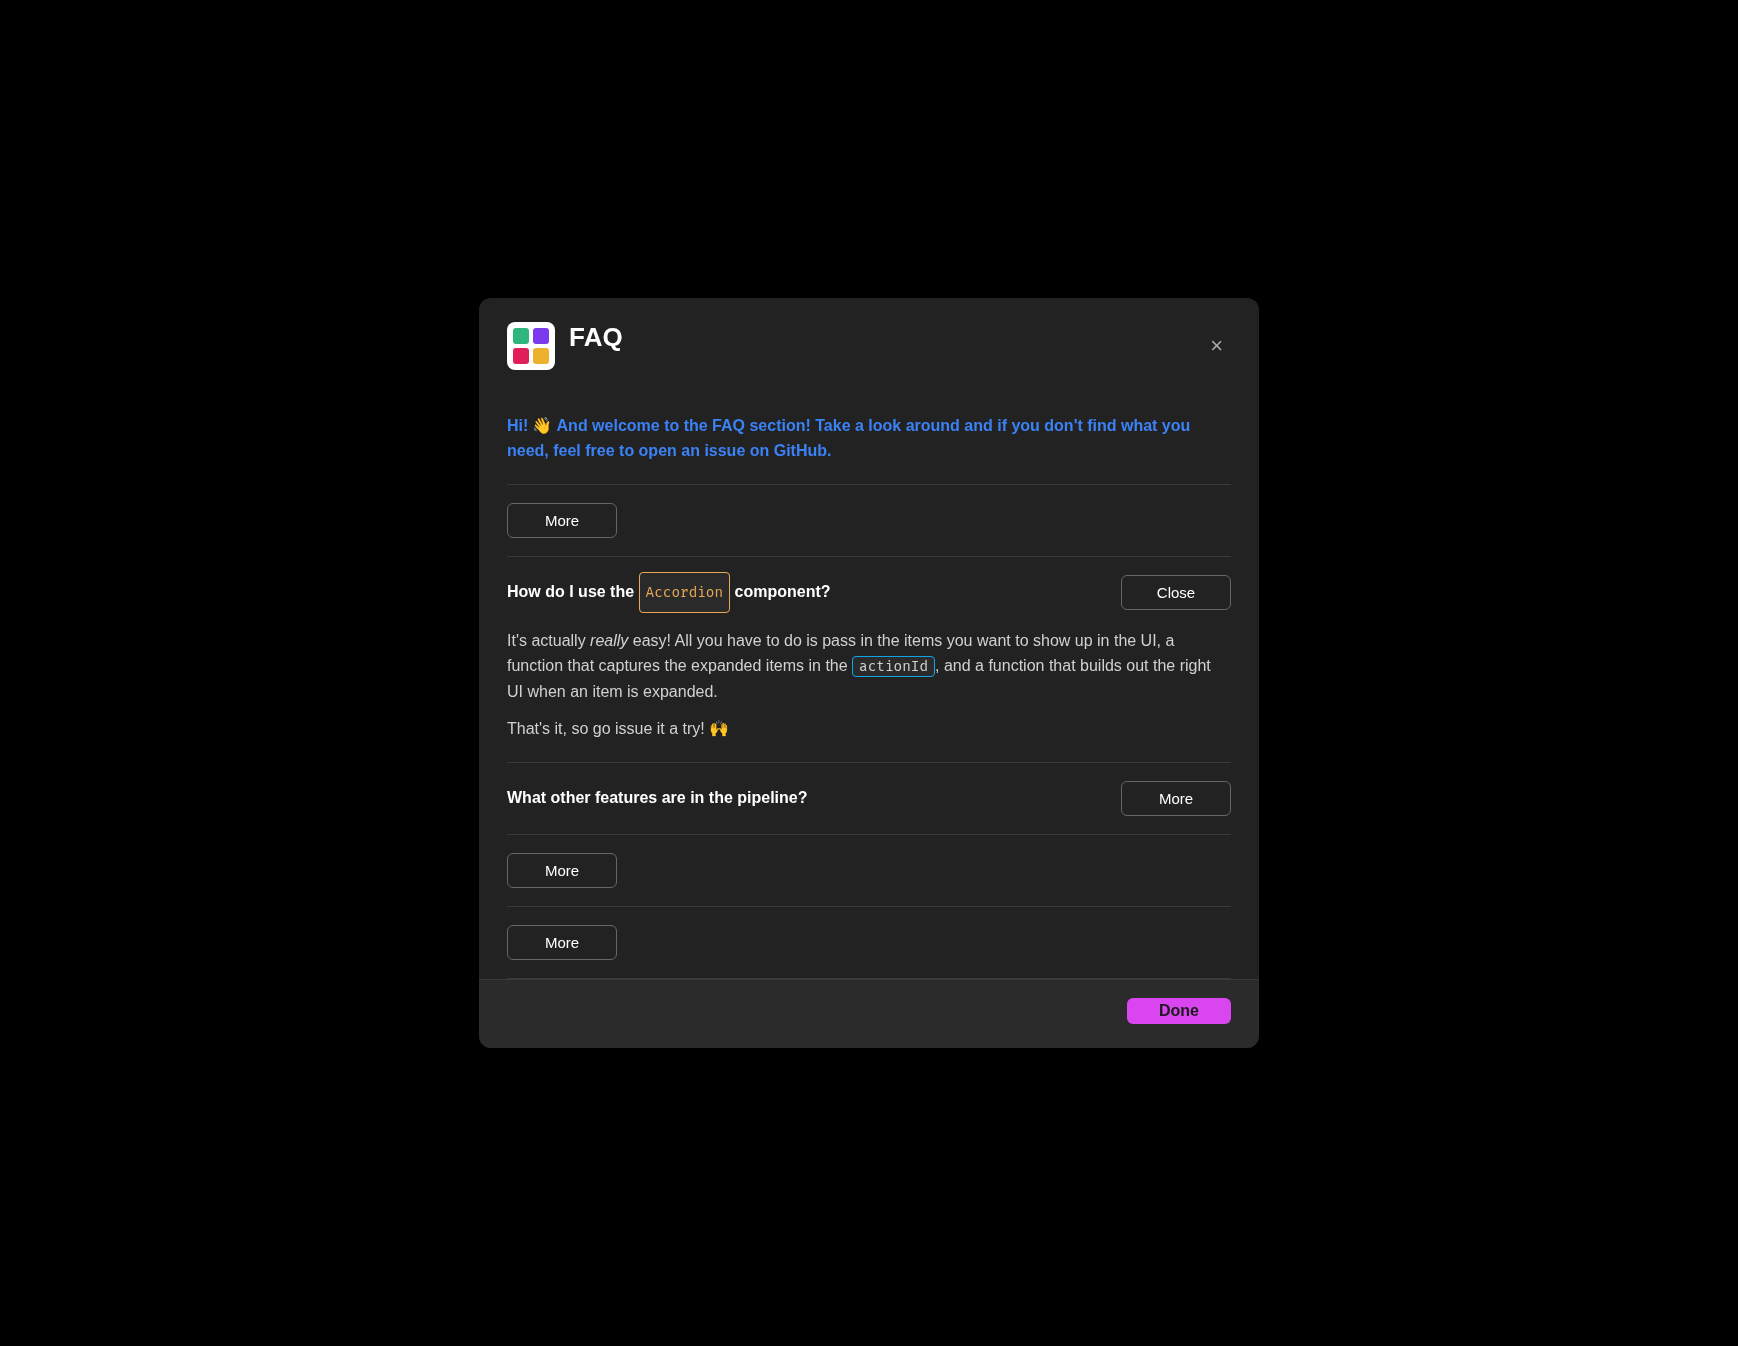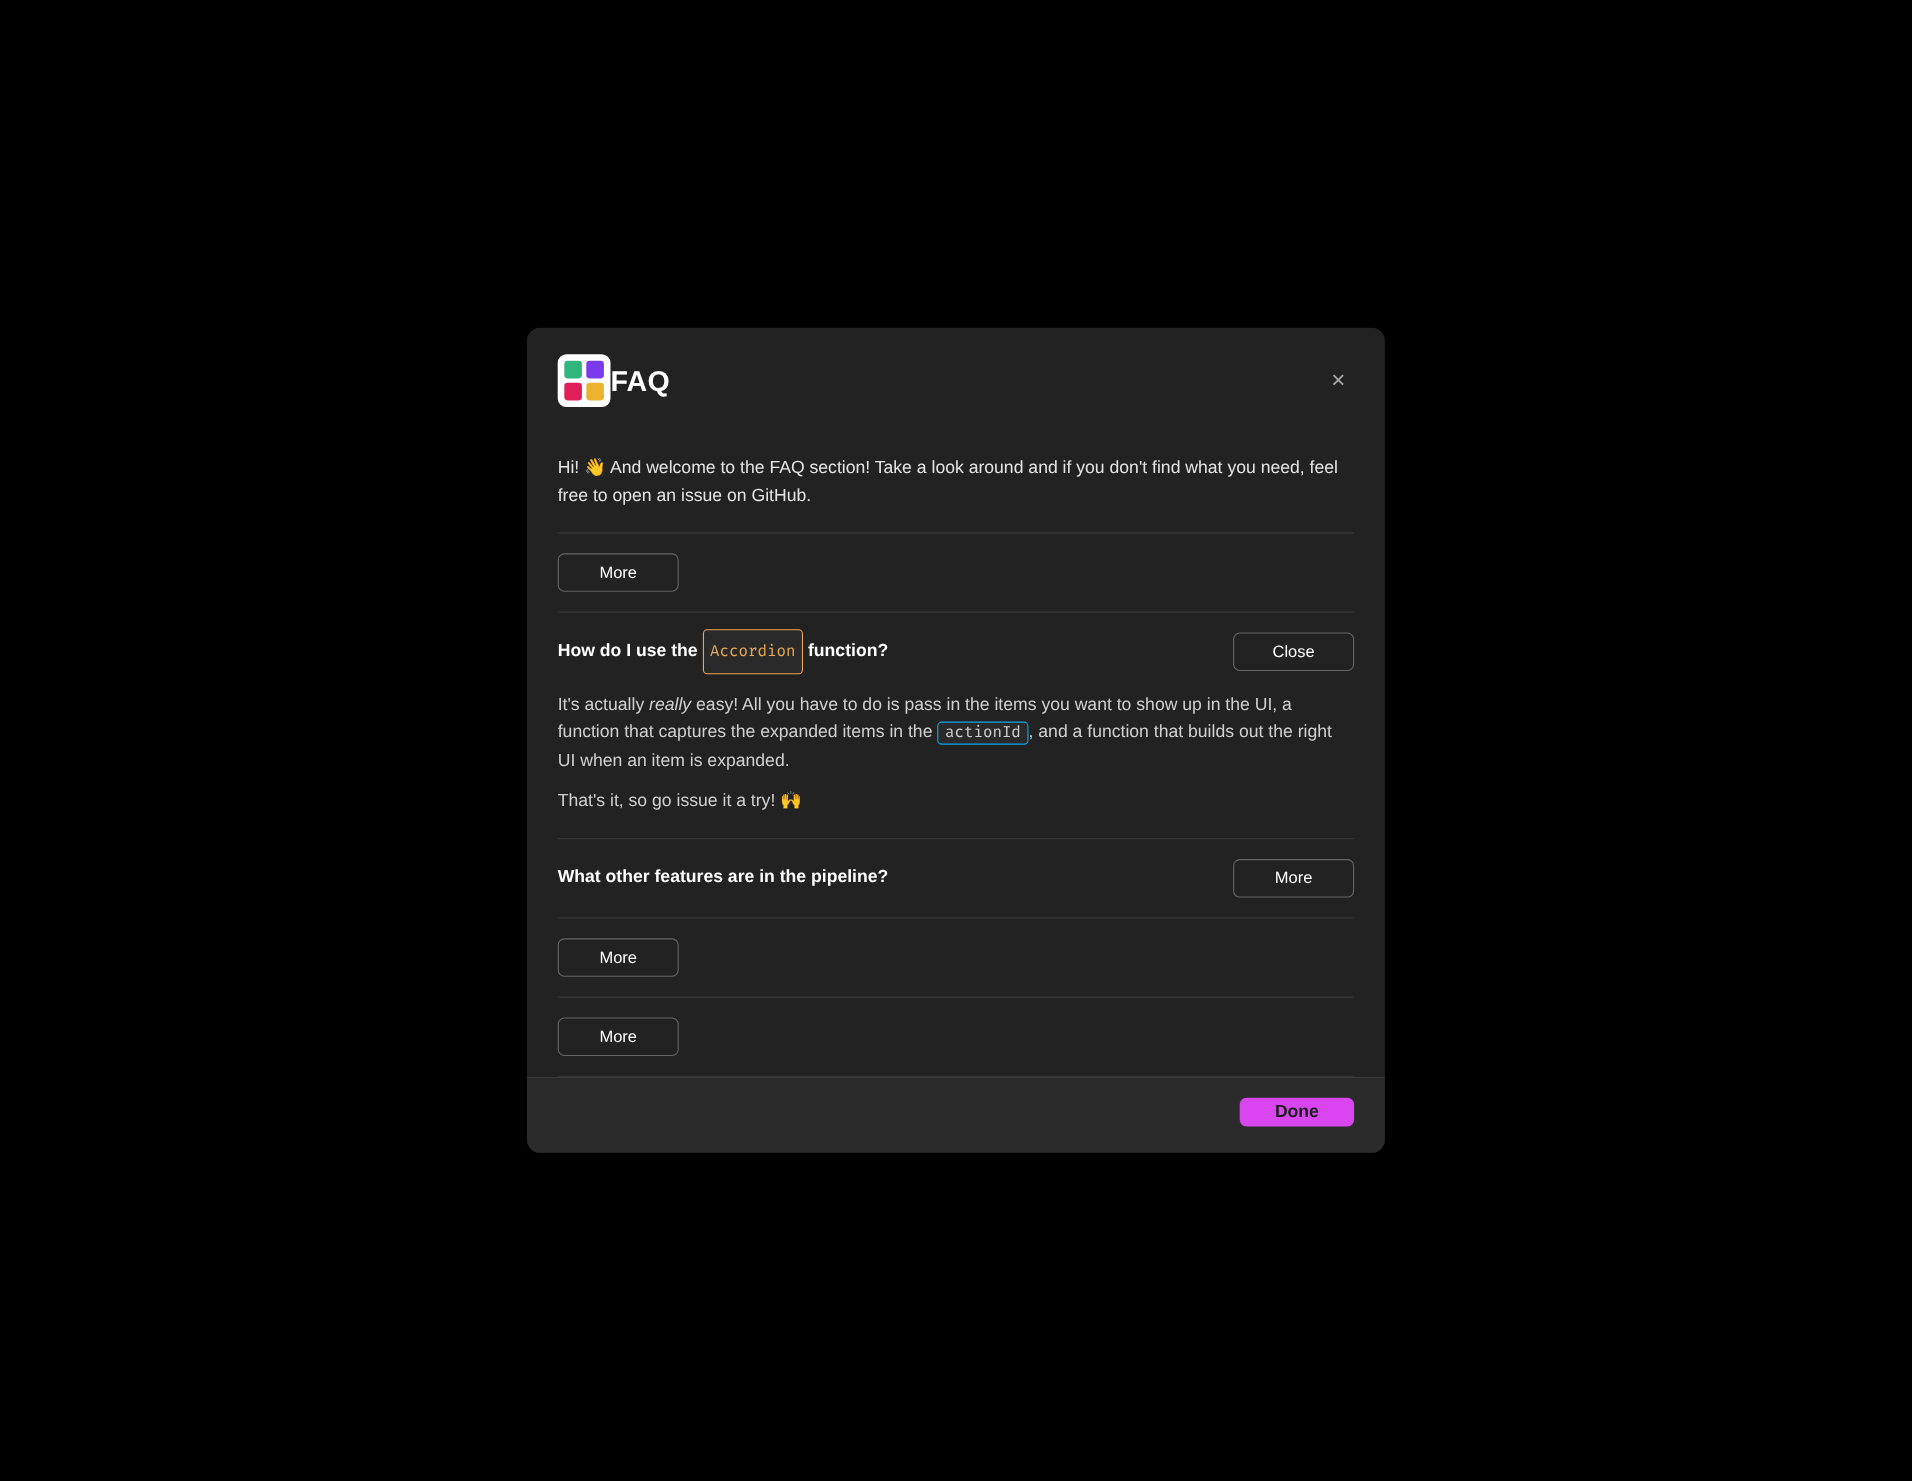--- a/index.html
+++ b/index.html
@@ -25,21 +25,21 @@
     .modal-header {
       display: flex;
       align-items: center;
       justify-content: space-between;
       padding: 24px 28px 20px 28px;
       background: #222222;
     }
 
     .modal-header-left {
       display: flex;
-      align-items: center;
+      gap: 14px;
     }
 
     .app-logo {
       width: 48px;
       height: 48px;
       border-radius: 8px;
       background: #fff;
       display: grid;
       grid-template-columns: 1fr 1fr;
       grid-template-rows: 1fr 1fr;
@@ -72,24 +72,25 @@
       border-radius: 4px;
       line-height: 1;
     }
 
     .modal-body {
       padding: 24px 28px 0 28px;
       background: #222222;
     }
 
     .intro-text {
-      color: #e5e5e5;
+      color: #3b82f6;
       font-size: 16px;
       line-height: 1.55;
       margin-bottom: 20px;
+      font-weight: bold;
     }
 
     .divider {
       border: none;
       border-top: 1px solid #3a3a3a;
       margin: 0;
     }
 
     .faq-item {
       display: flex;
@@ -205,21 +206,21 @@
     <hr class="divider">
 
     <div class="faq-item">
       <button class="faq-btn">More</button>
     </div>
 
     <hr class="divider">
 
     <div class="faq-item">
       <span class="faq-question">
-        <span>How do I use the </span><span class="code-inline">Accordion</span><span> function?</span>
+        <span>How do I use the </span><span class="code-inline">Accordion</span><span> component?</span>
       </span>
       <button class="faq-btn">Close</button>
     </div>
 
     <div class="accordion-content">
       <p>
         It's actually <em>really</em> easy! All you have to do is pass in the items you want to show up in the UI, a function that captures the expanded items in the <span class="code-tag">actionId</span>, and a function that builds out the right UI when an item is expanded.
       </p>
       <p>That's it, so go issue it a try! 🙌</p>
     </div>

